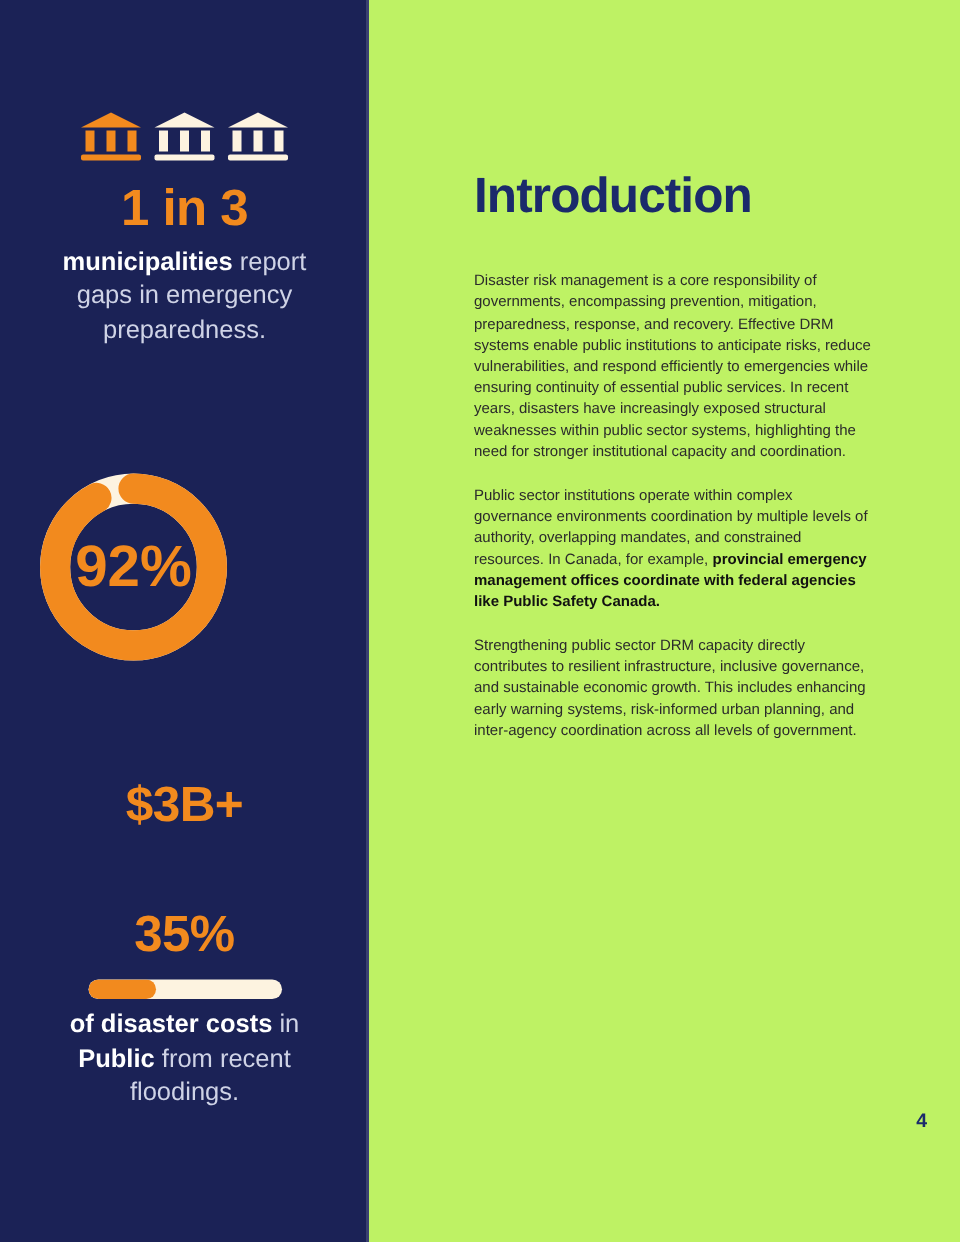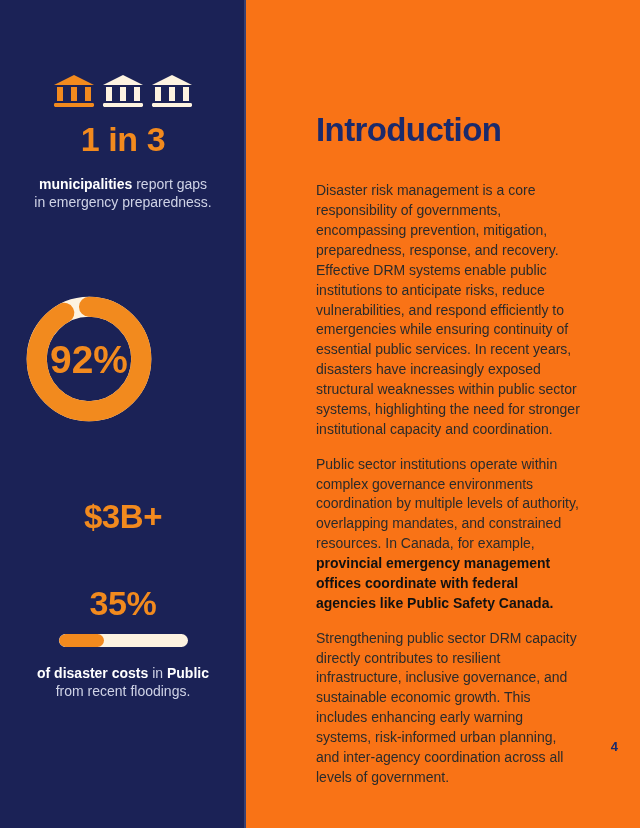--- a/index.html
+++ b/index.html
@@ -9,21 +9,21 @@
     height: 828px;
     background: #ffffff;
     font-family: "Liberation Sans", sans-serif;
     overflow: hidden;
   }
 
   .page {
     position: relative;
     width: 640px;
     height: 828px;
-    background: #f97316;
+    background: #bef264;
     display: flex;
   }
 
   
   .sidebar {
     width: 246px;
     height: 828px;
     background: #1b2256;
     flex: 0 0 246px;
     position: relative;
@@ -53,24 +53,24 @@
     font-size: 34px;
     font-weight: 700;
     color: #f28a1e;
     letter-spacing: -0.4px;
     margin-top: 14px;
     line-height: 1.05;
   }
   .big-stat.dollars { font-size: 33px; margin-top: 36px; }
 
   .caption {
-    font-size: 14px;
+    font-size: 17px;
     line-height: 1.32;
     color: #cfd3e6;
-    margin-top: 17px;
+    margin-top: 6px;
     padding: 0 10px;
   }
   .caption b { color: #ffffff; font-weight: 700; }
 
   
   .donut-wrap {
     margin-top: 40px;
     display: flex;
   }
   .donut { width: 134px; height: 134px; display: block; }
@@ -110,21 +110,21 @@
   .page-title {
     font-size: 33px;
     font-weight: 700;
     color: #1b2a6b;
     letter-spacing: -0.6px;
     line-height: 1.1;
     margin-bottom: 33px;
   }
 
   .body-copy p {
-    font-size: 14px;
+    font-size: 10px;
     line-height: 1.42;
     color: #2b2b2b;
     margin-bottom: 15px;
   }
   .body-copy p b { font-weight: 700; color: #111111; }
 
   .page-number {
     position: absolute;
     right: 22px;
     bottom: 18px;

